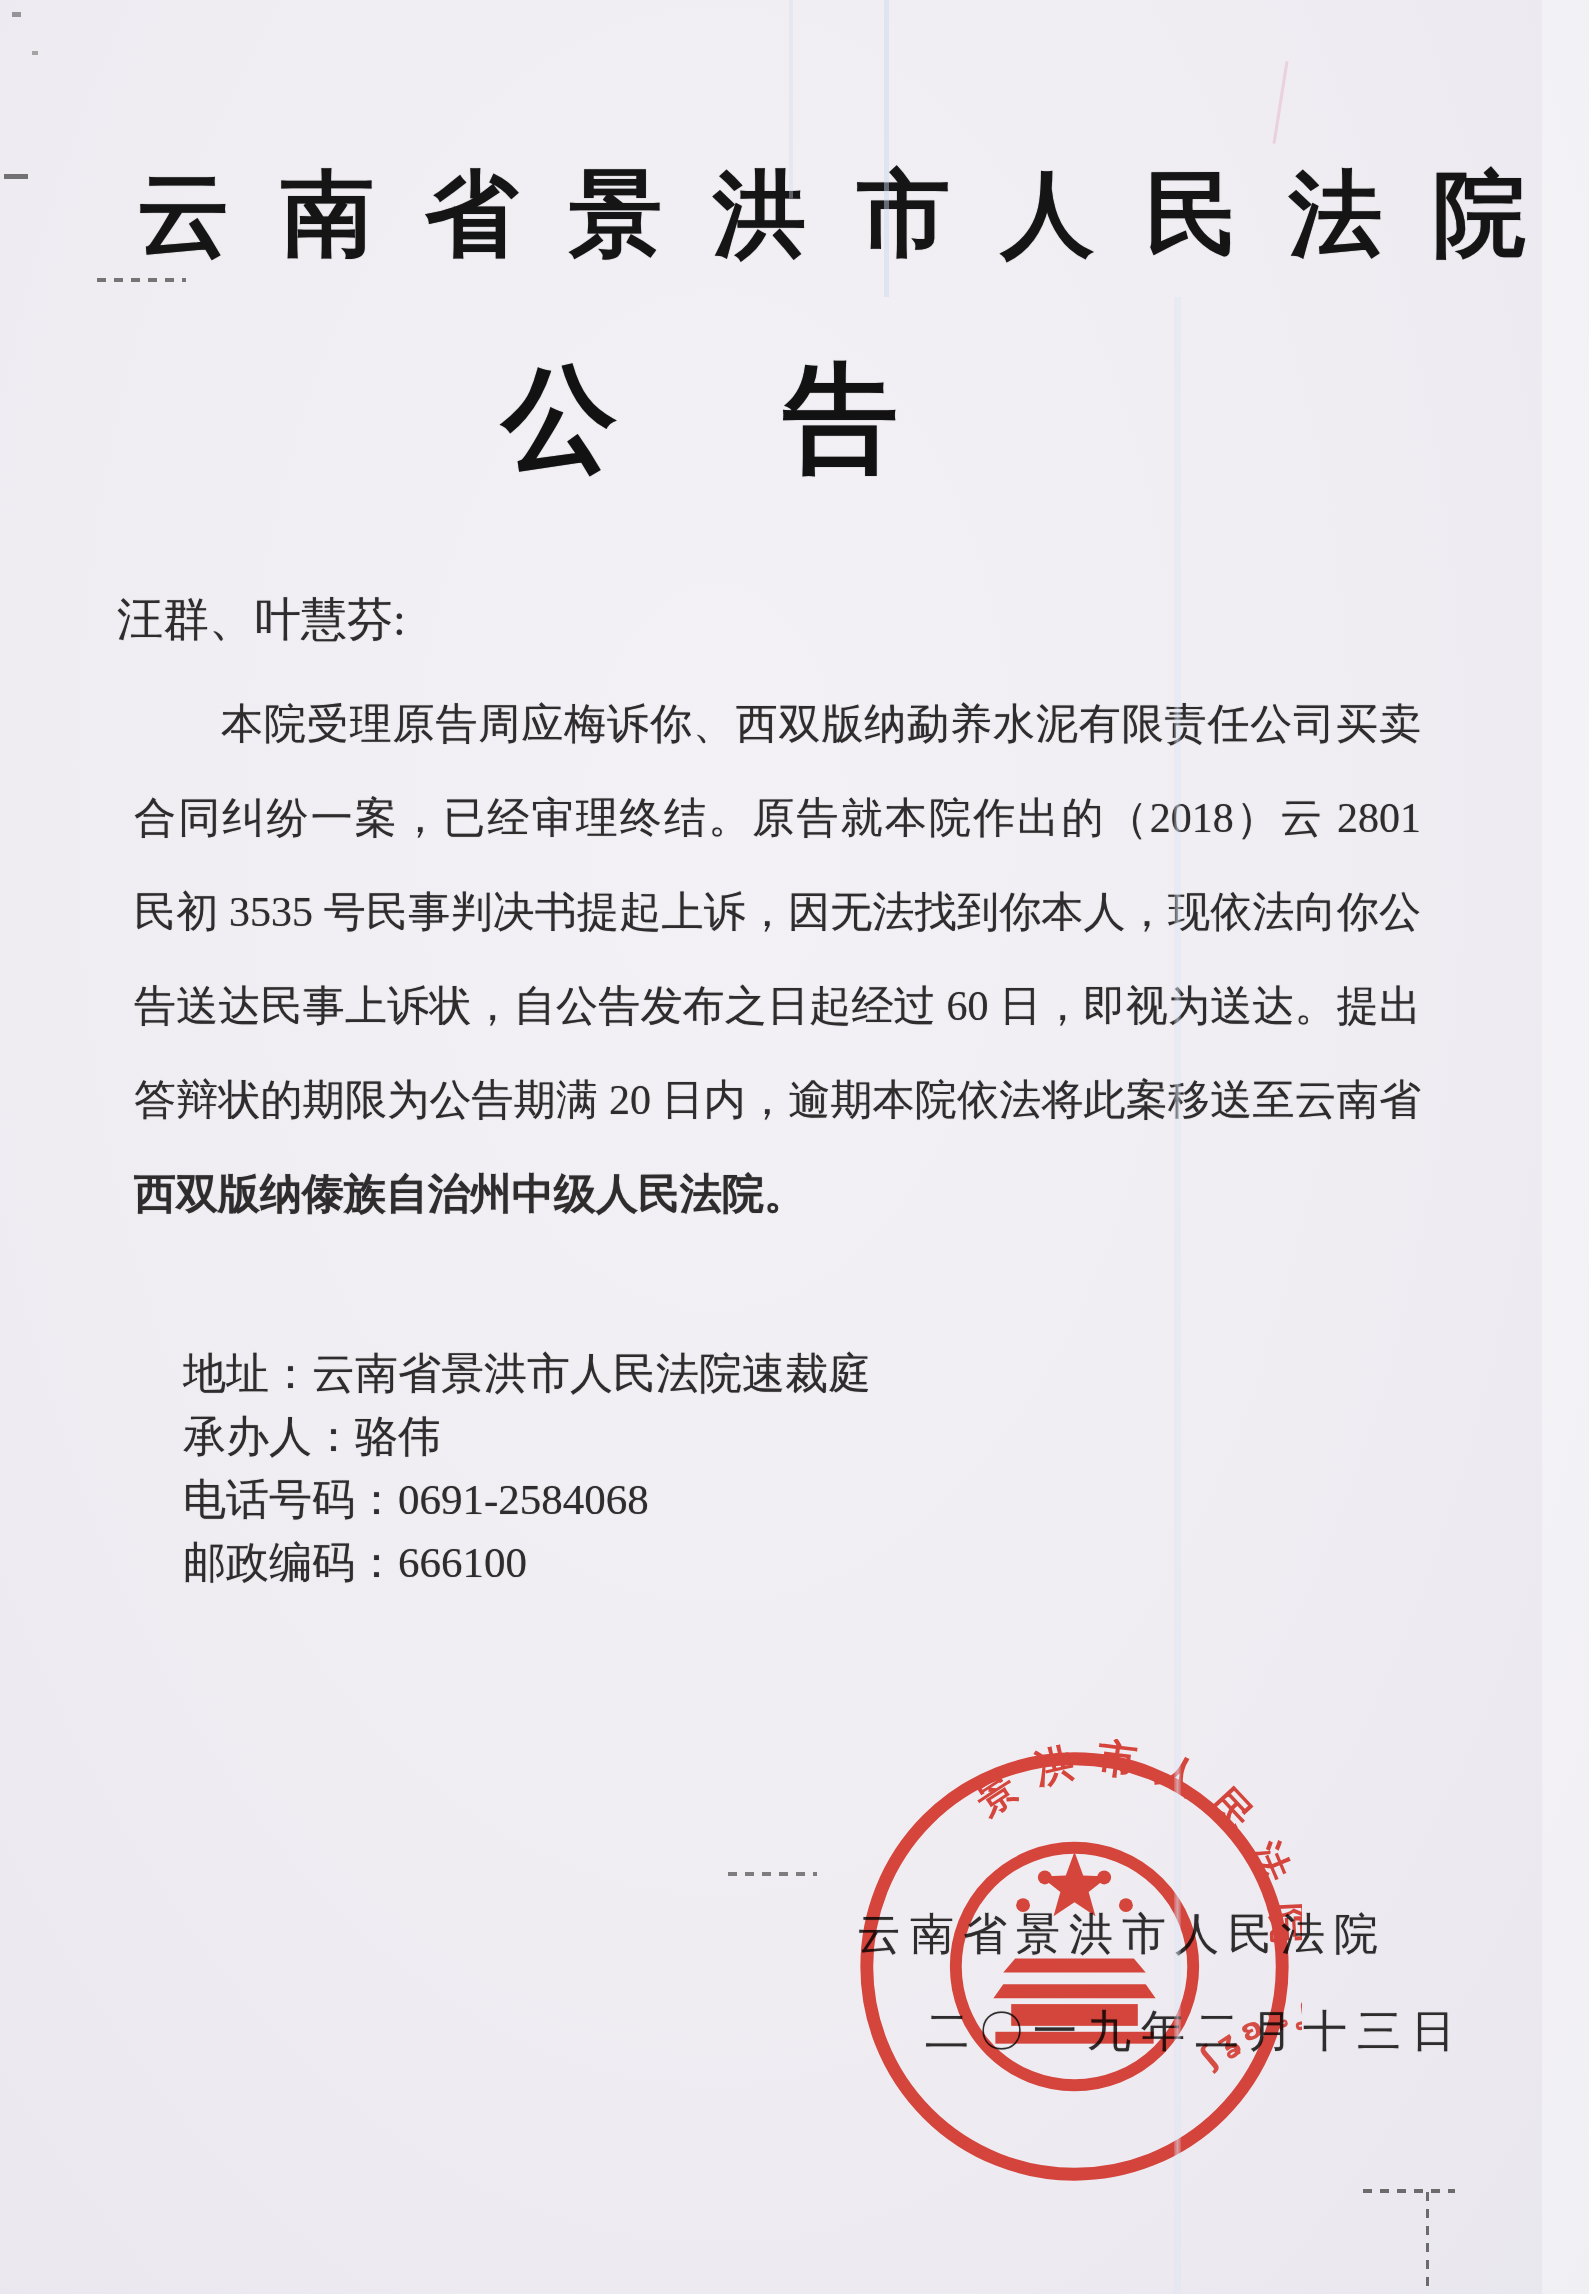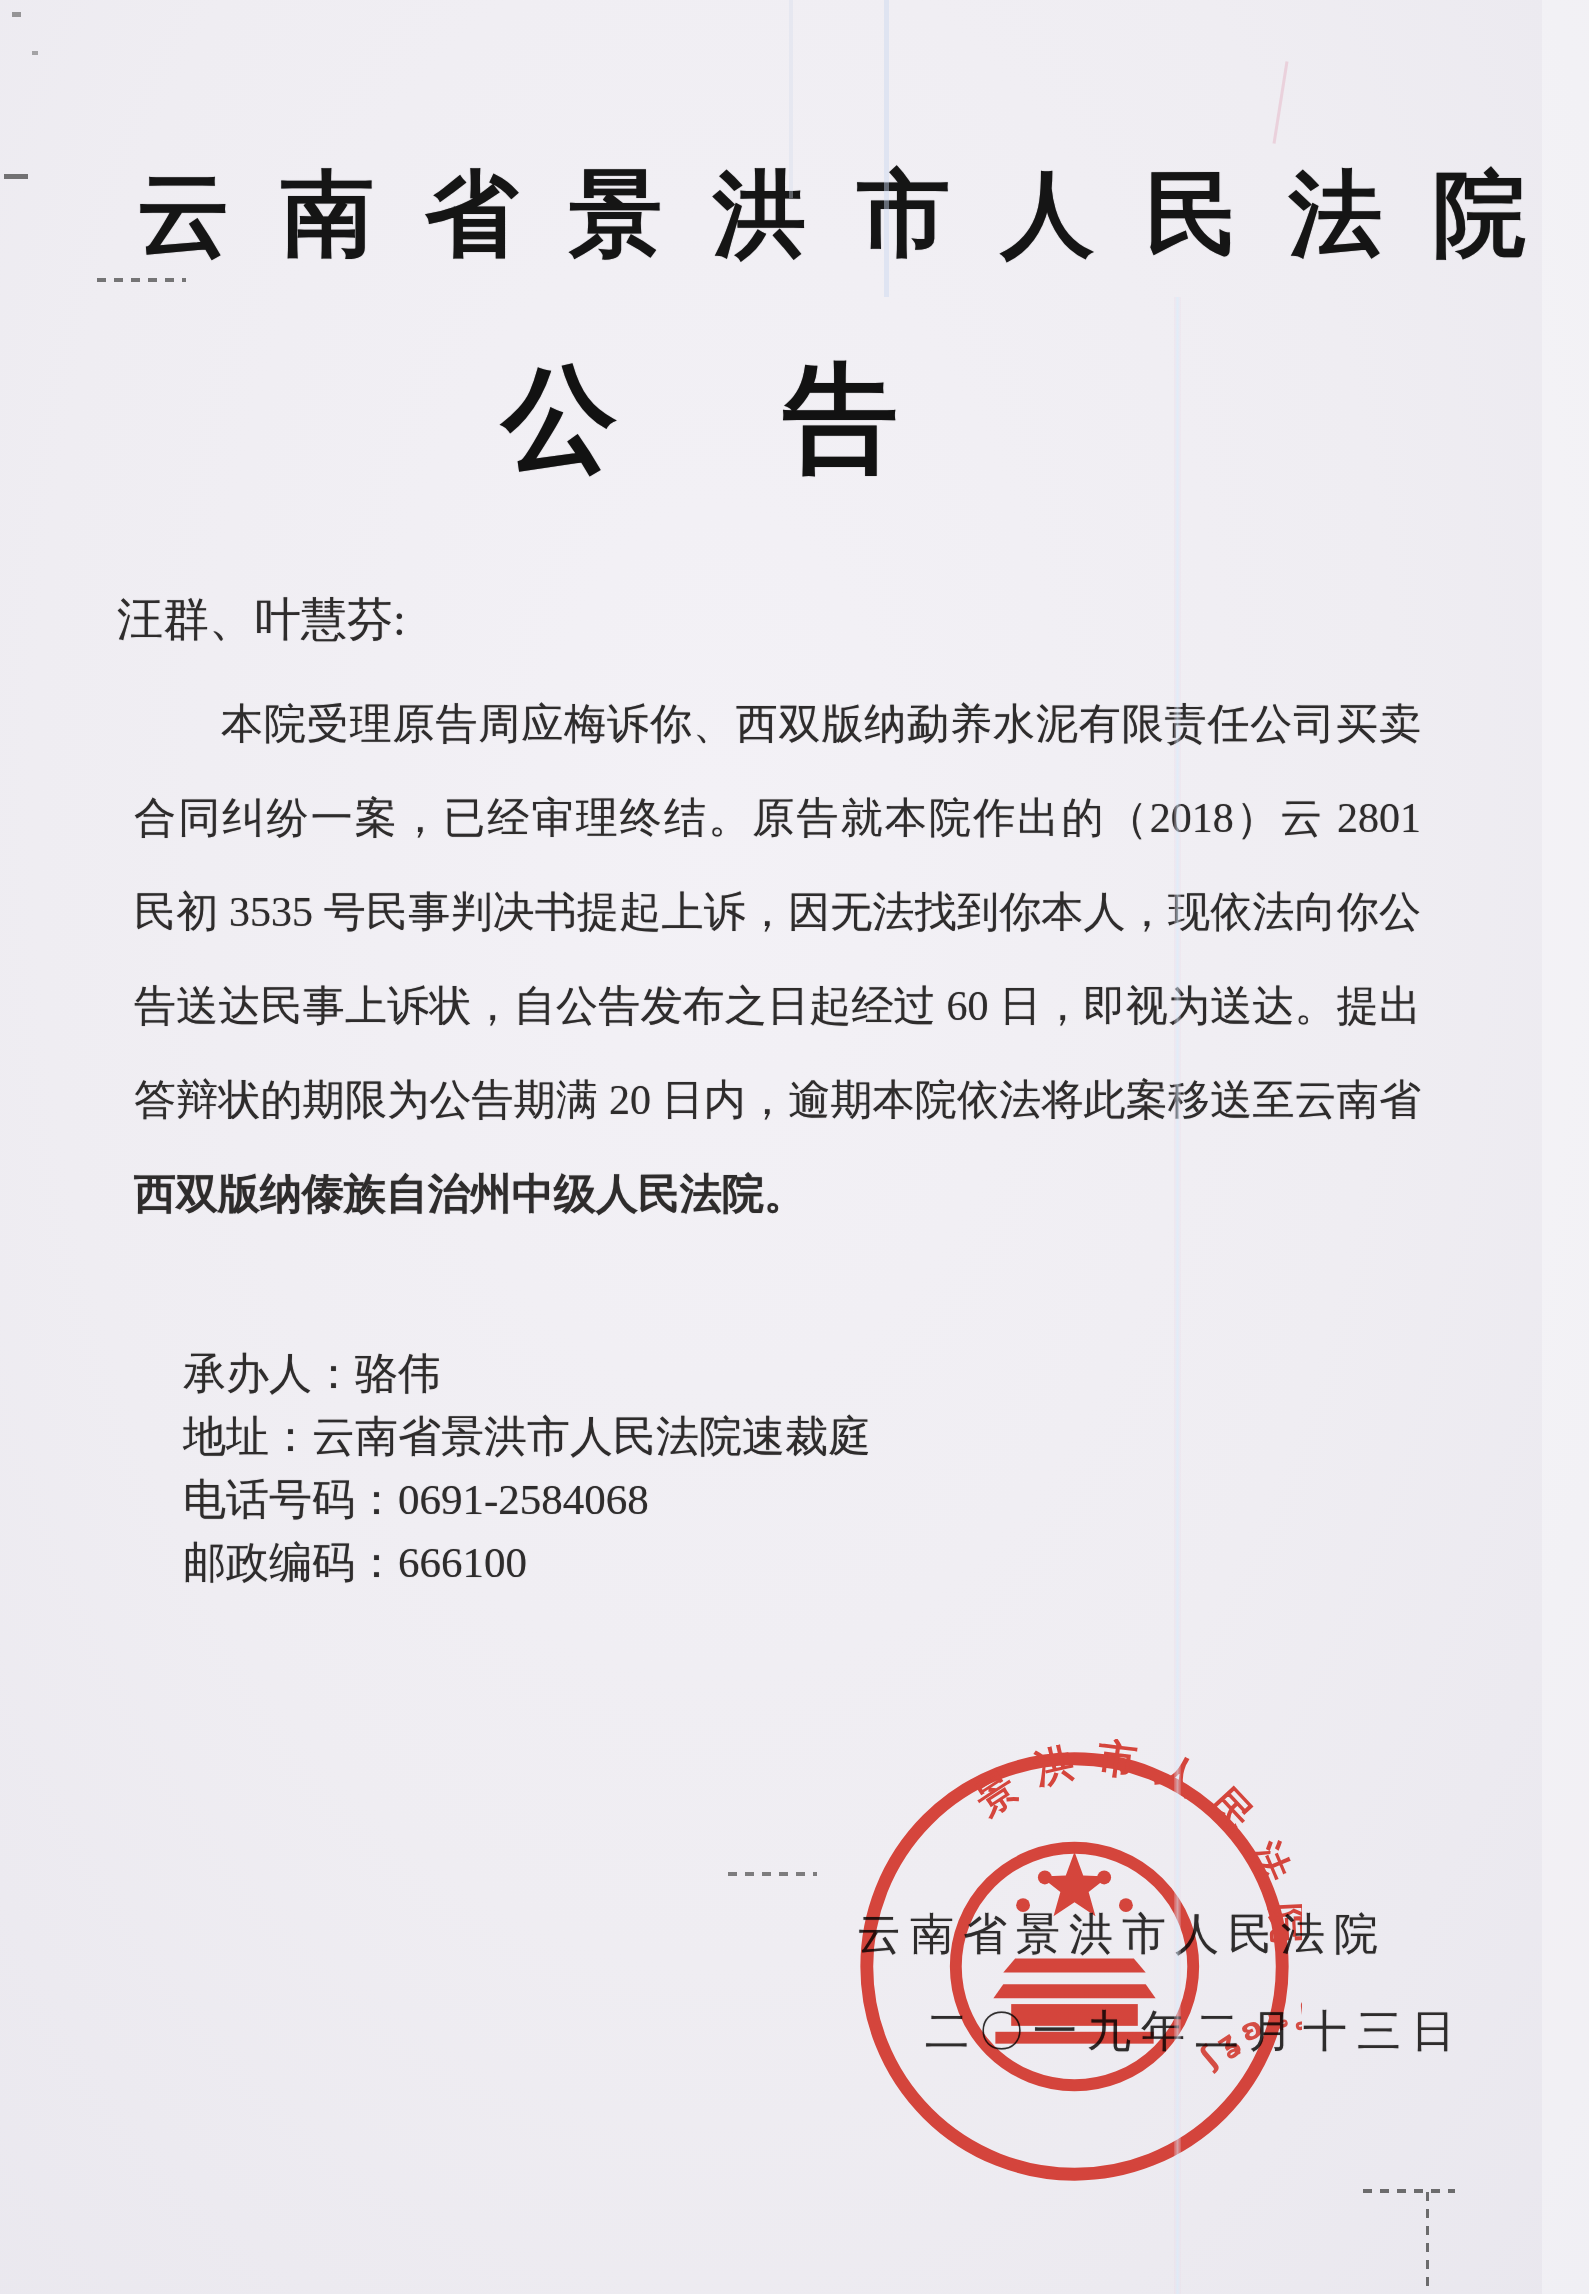--- a/index.html
+++ b/index.html
@@ -111,22 +111,22 @@
   <div class="body-text">
     <div class="body-line first">本院受理原告周应梅诉你、西双版纳勐养水泥有限责任公司买卖</div>
     <div class="body-line">合同纠纷一案，已经审理终结。原告就本院作出的（2018）云 2801</div>
     <div class="body-line">民初 3535 号民事判决书提起上诉，因无法找到你本人，现依法向你公</div>
     <div class="body-line">告送达民事上诉状，自公告发布之日起经过 60 日，即视为送达。提出</div>
     <div class="body-line">答辩状的期限为公告期满 20 日内，逾期本院依法将此案移送至云南省</div>
     <div class="body-line last">西双版纳傣族自治州中级人民法院。</div>
   </div>
 
   <div class="contact">
+    <div>地址：云南省景洪市人民法院速裁庭</div>
     <div>承办人：骆伟</div>
-    <div>地址：云南省景洪市人民法院速裁庭</div>
     <div>电话号码：0691-2584068</div>
     <div>邮政编码：666100</div>
   </div>
 
   <div class="sig-court">云南省景洪市人民法院</div>
   <div class="sig-date">二〇一九年二月十三日</div>
 
   <svg class="seal" viewBox="0 0 460 460">
     <defs>
       <path id="arcCn" d="M 138.9,84.1 A 172,172 0 1 1 138.8,84.2"></path>

